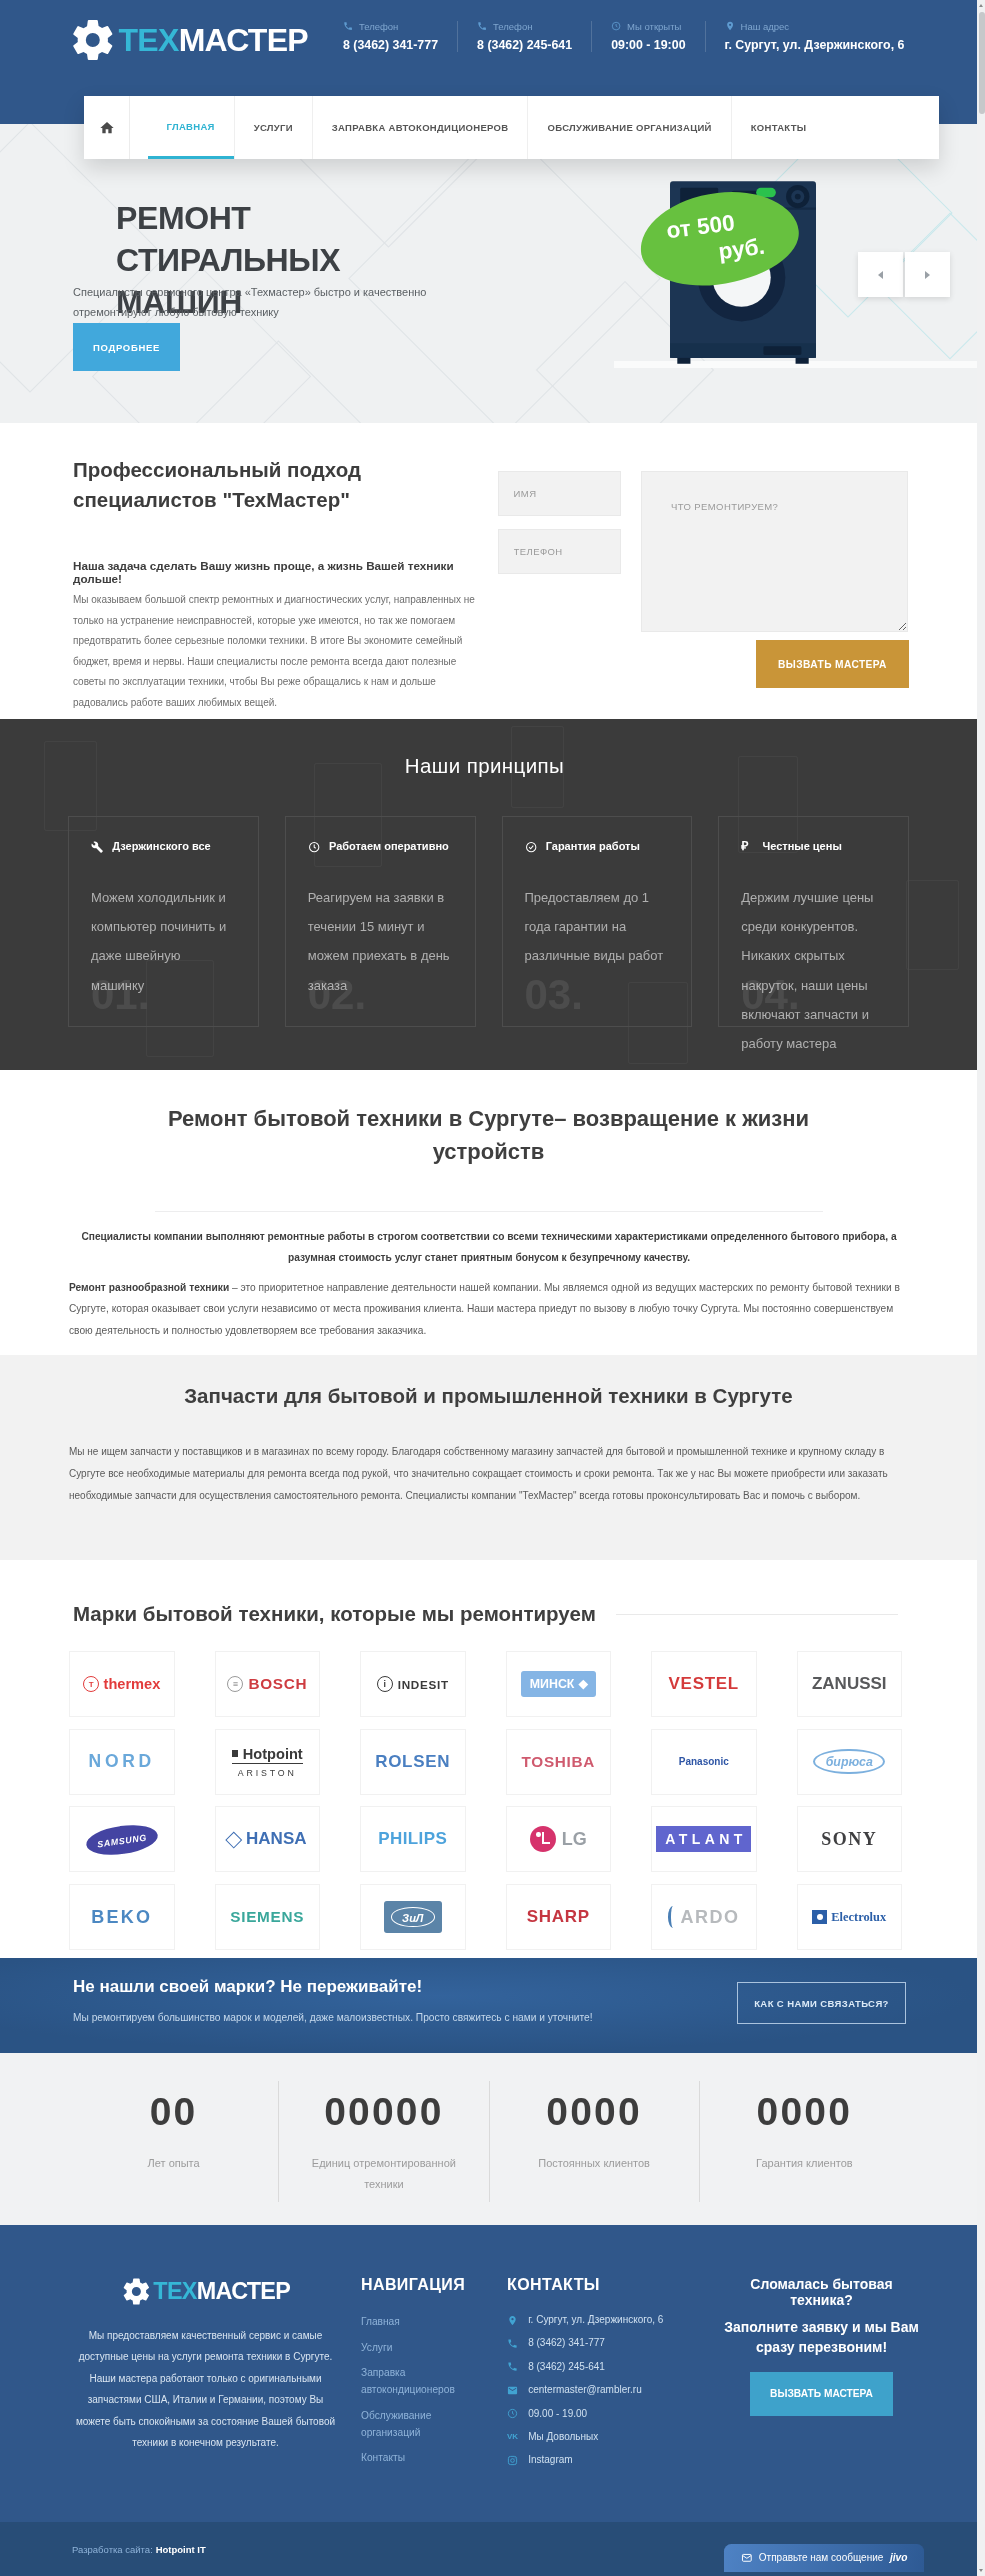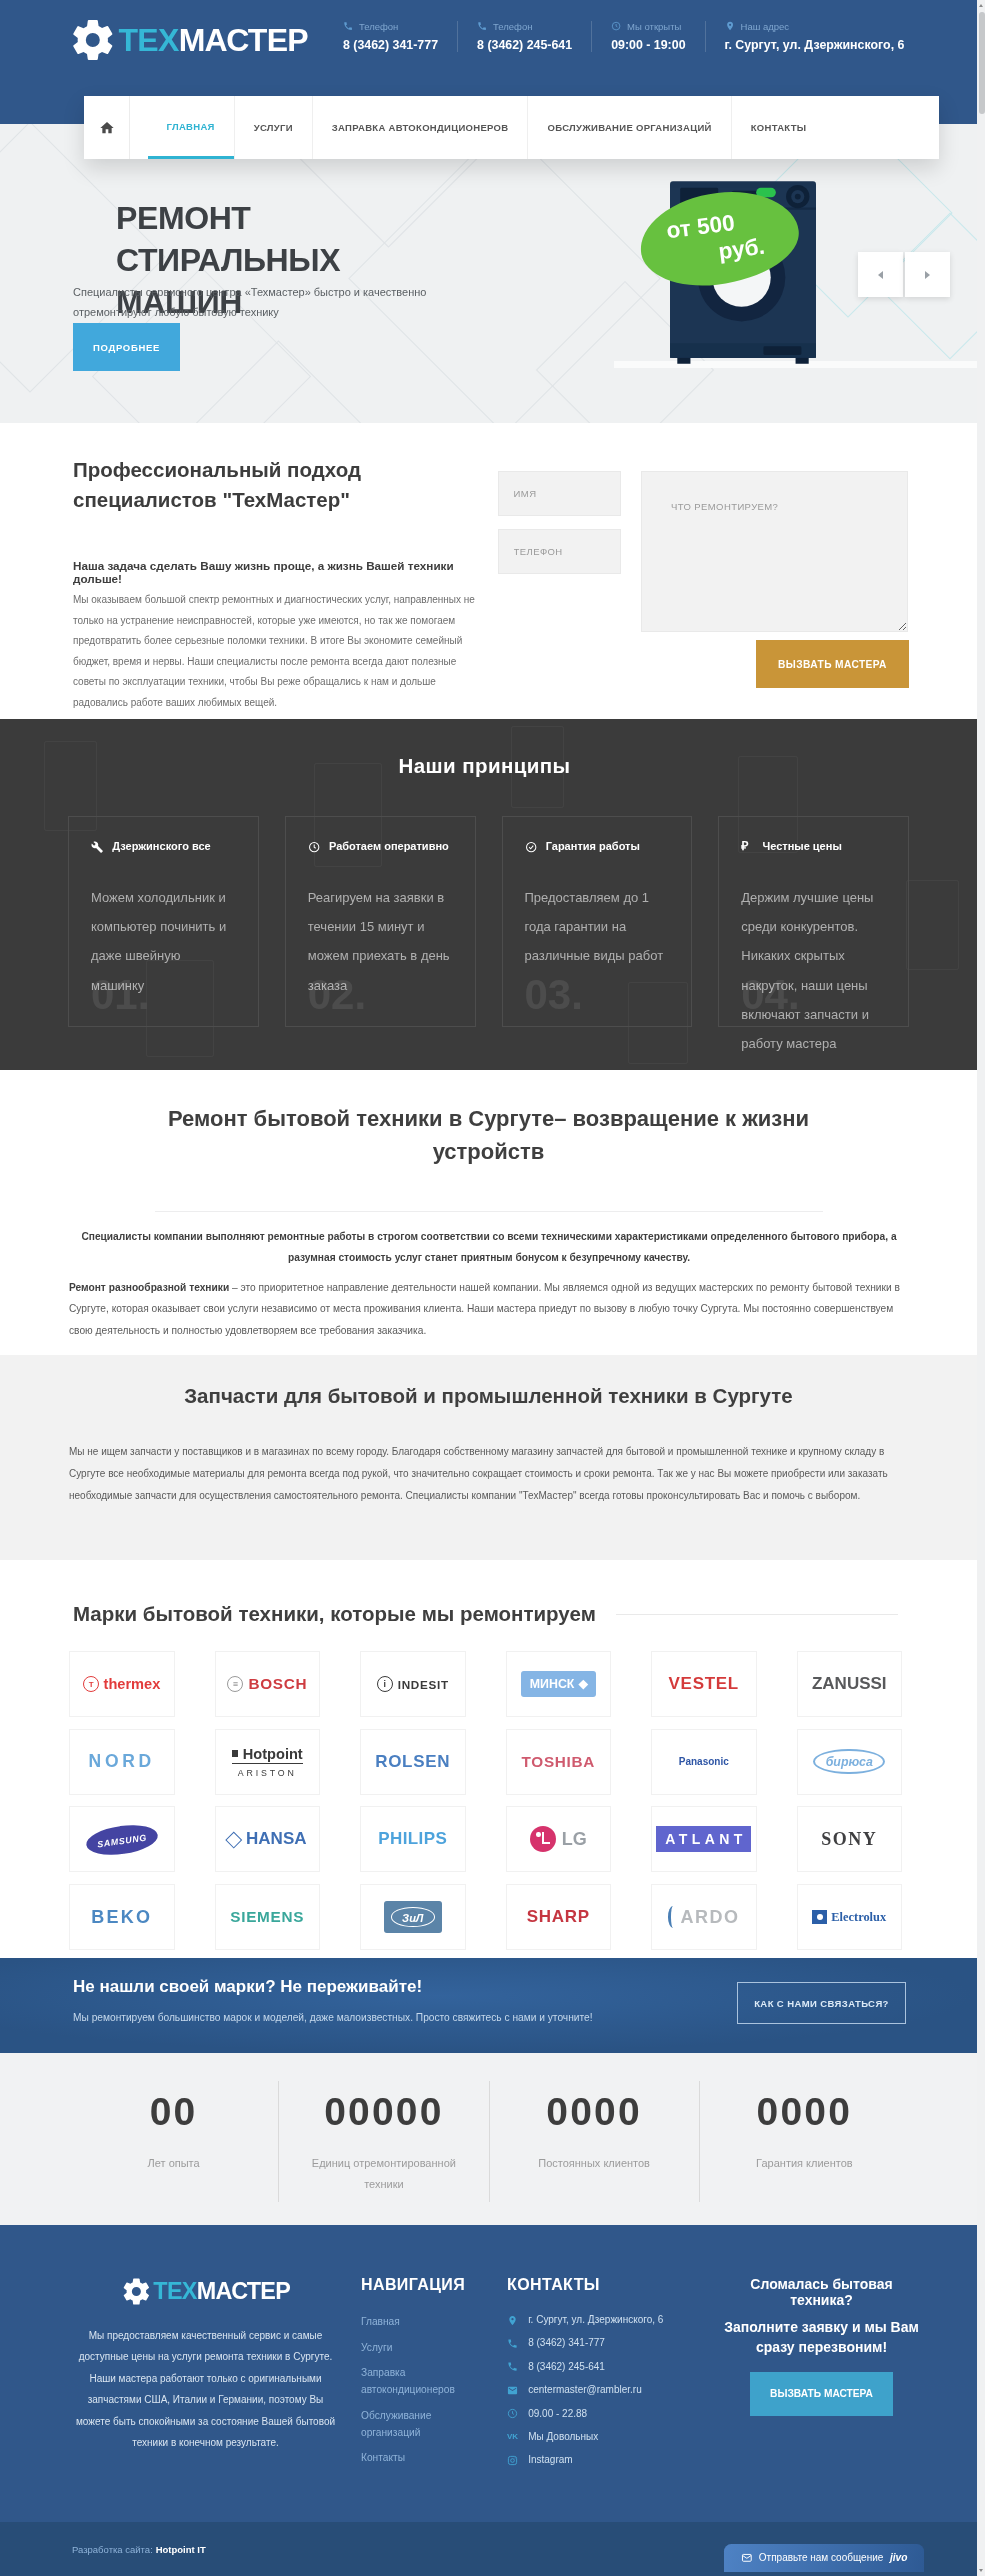--- a/index.html
+++ b/index.html
@@ -67,21 +67,21 @@
   .fld-name{left:498px;top:48px;width:123px;height:45px;}
   .fld-phone{left:498px;top:106px;width:123px;height:45px;}
   .fld-msg{left:641px;top:48px;width:267px;height:161px;padding:29px;resize:both;}
   .form-submit{position:absolute;left:756px;top:217px;width:153px;height:48px;background:#c99538;border:none;
     color:#fff;font-size:10.2px;font-weight:bold;letter-spacing:0.4px;cursor:pointer;font-family:inherit;}
 
   
   .principles{height:351px;background:#3b3b3b;}
   .appl{position:absolute;border:0.7px solid rgba(255,255,255,0.045);border-radius:2.2px;}
   .principles h2{margin:0;position:absolute;top:35px;left:0;right:8px;text-align:center;color:#fff;
-    font-size:20.5px;font-weight:bold;letter-spacing:0.4px;}
+    font-size:20.5px;font-weight:normal;letter-spacing:0.4px;}
   .cards{position:absolute;left:68px;top:97px;width:841px;display:flex;gap:26px;}
   .pcard{flex:1;height:211px;border:0.7px solid #4d4d4d;box-sizing:border-box;padding:19px 22px;position:relative;}
   .pcard-head{display:flex;align-items:flex-start;color:#fff;font-size:11px;font-weight:bold;line-height:1.9;}
   .pcard-head .picon{width:12.4px;height:12.4px;margin-right:8.8px;margin-top:3.7px;flex:none;color:#fff;}
   .pcard-head .picon svg{width:12.4px;height:12.4px;}
   .picon-rub{font-size:12.4px;font-weight:bold;line-height:1;margin-top:2.2px;}
   .pcard-text{margin-top:26px;font-size:13px;line-height:2.25;color:#b0b0b0;}
   .pcard-num{position:absolute;left:22px;bottom:7.3px;font-size:42px;font-weight:bold;color:rgba(255,255,255,0.09);}
 
   
@@ -606,21 +606,21 @@
           </span>
           <a class="ctext">centermaster@rambler.ru</a>
         </div>
       <div class="f-crow">
           <span class="cicon">
             <svg viewBox="0 0 24 24" fill="none" stroke="currentColor" stroke-width="2">
               <circle cx="12" cy="12" r="9"></circle>
               <path d="M12 7v5l3 2"></path>
             </svg>
           </span>
-          <span class="ctext">09.00 - 22.88</span>
+          <span class="ctext">09.00 - 19.00</span>
         </div>
       <div class="f-crow">
           <span class="cicon vk-glyph">VK</span>
           <a class="ctext">Мы Довольных</a>
         </div>
       <div class="f-crow">
           <span class="cicon">
             <svg viewBox="0 0 24 24" fill="none" stroke="currentColor" stroke-width="2">
               <rect x="3" y="3" width="18" height="18" rx="5"></rect>
               <circle cx="12" cy="12" r="4"></circle>

